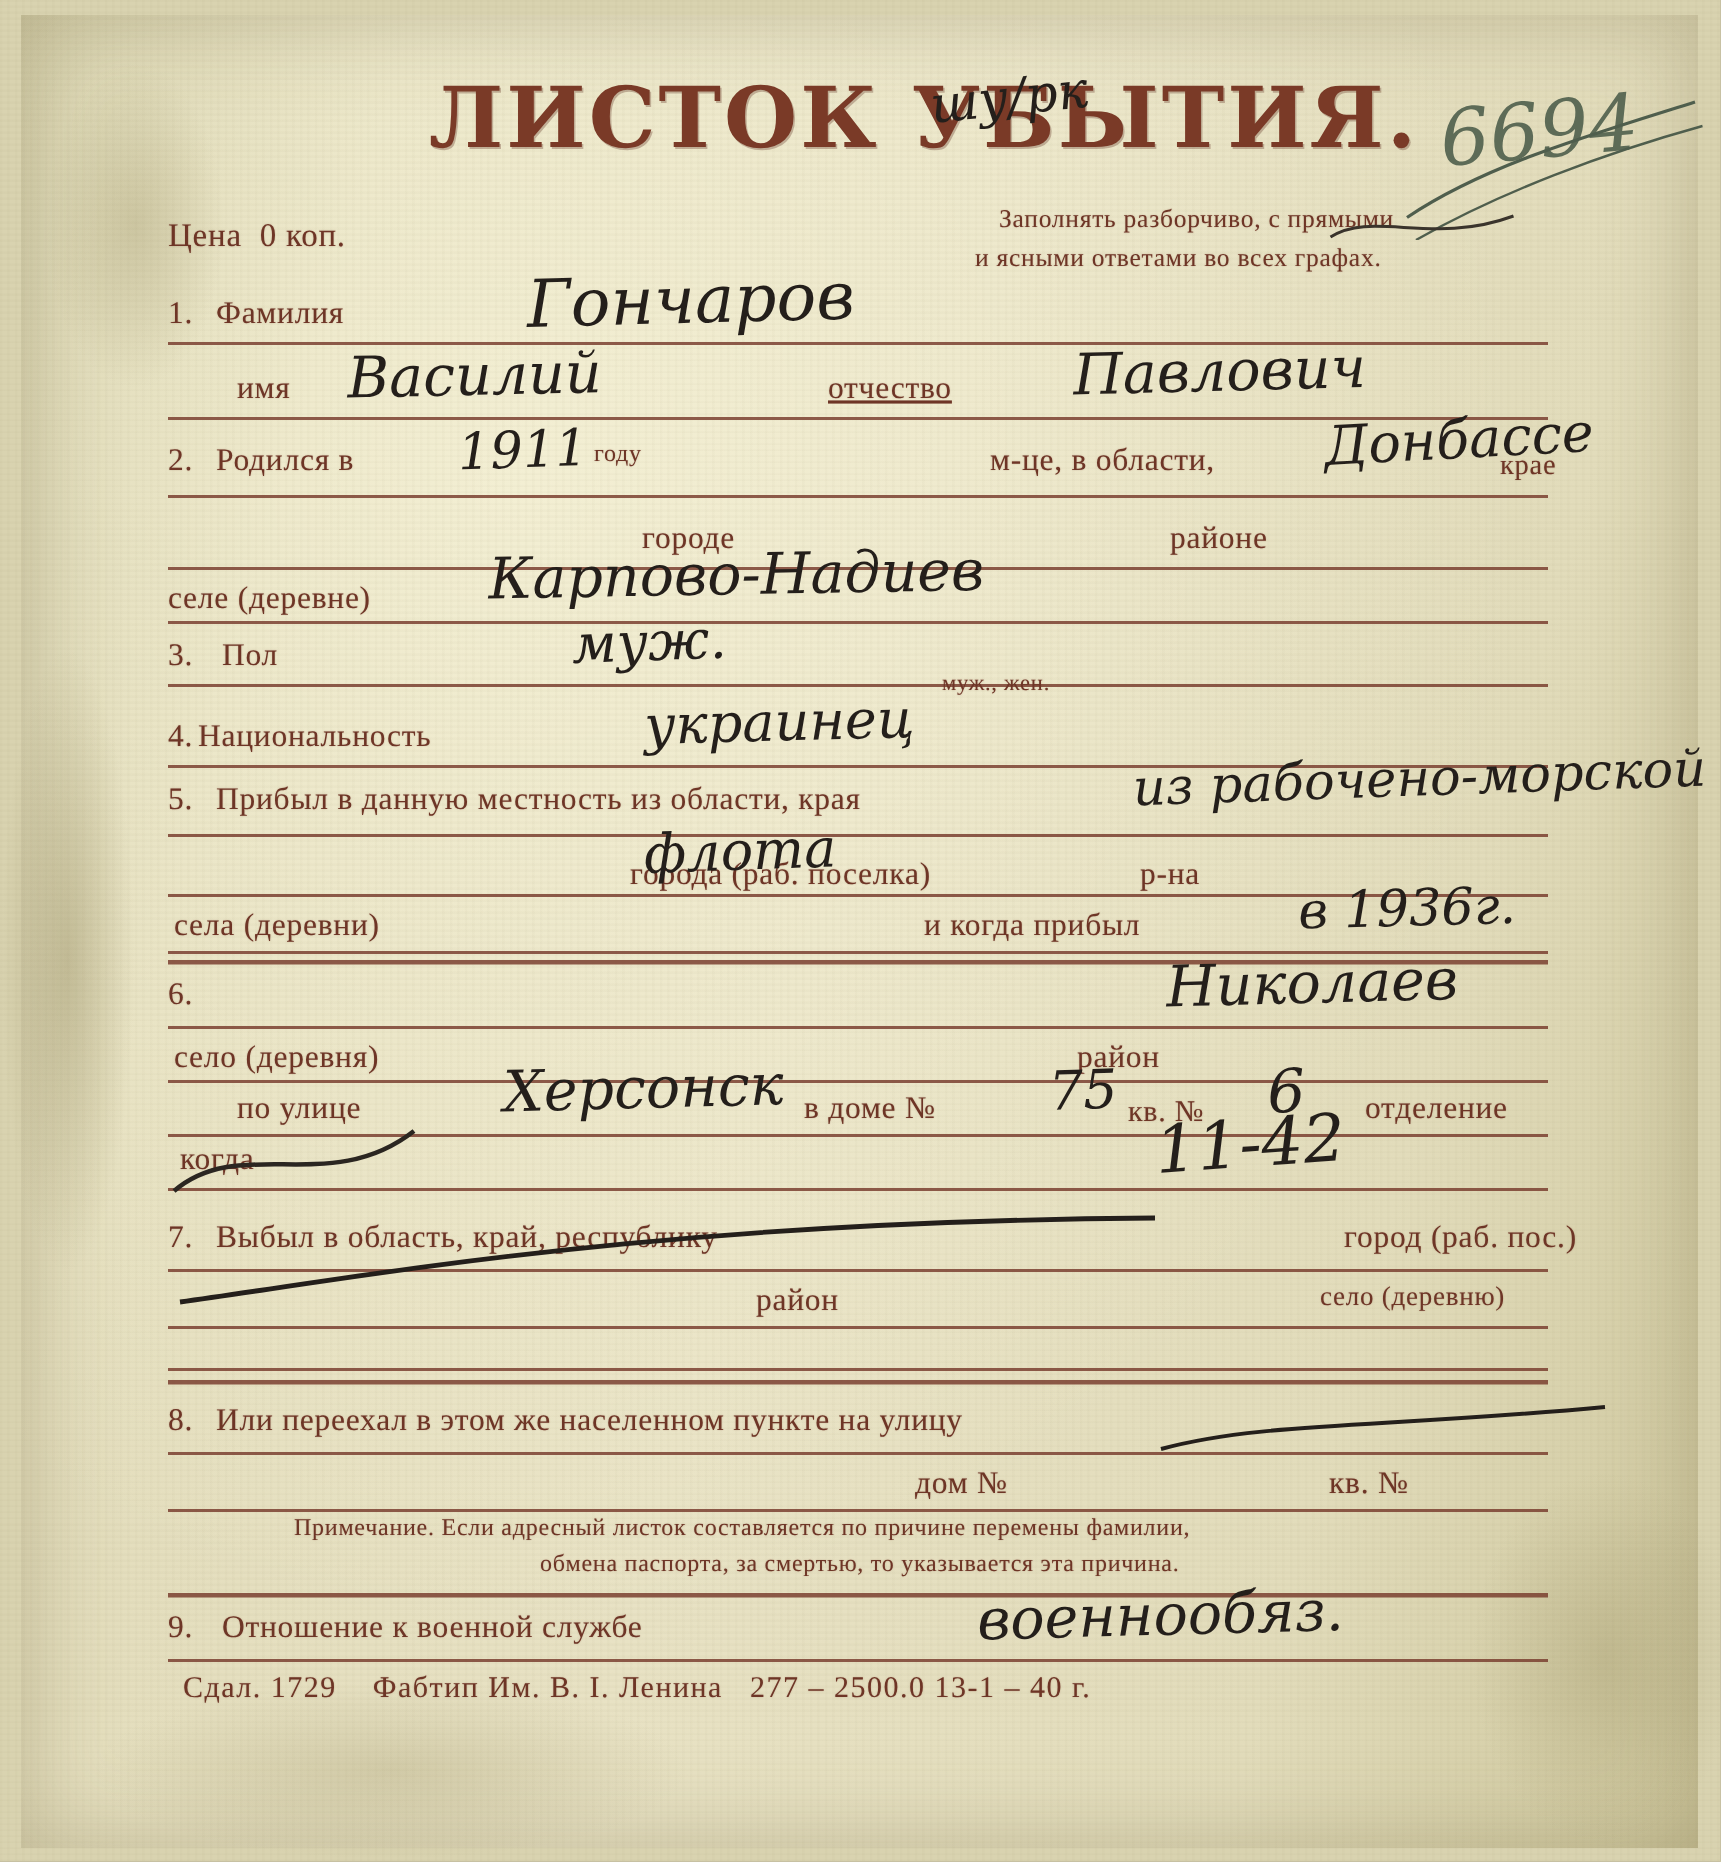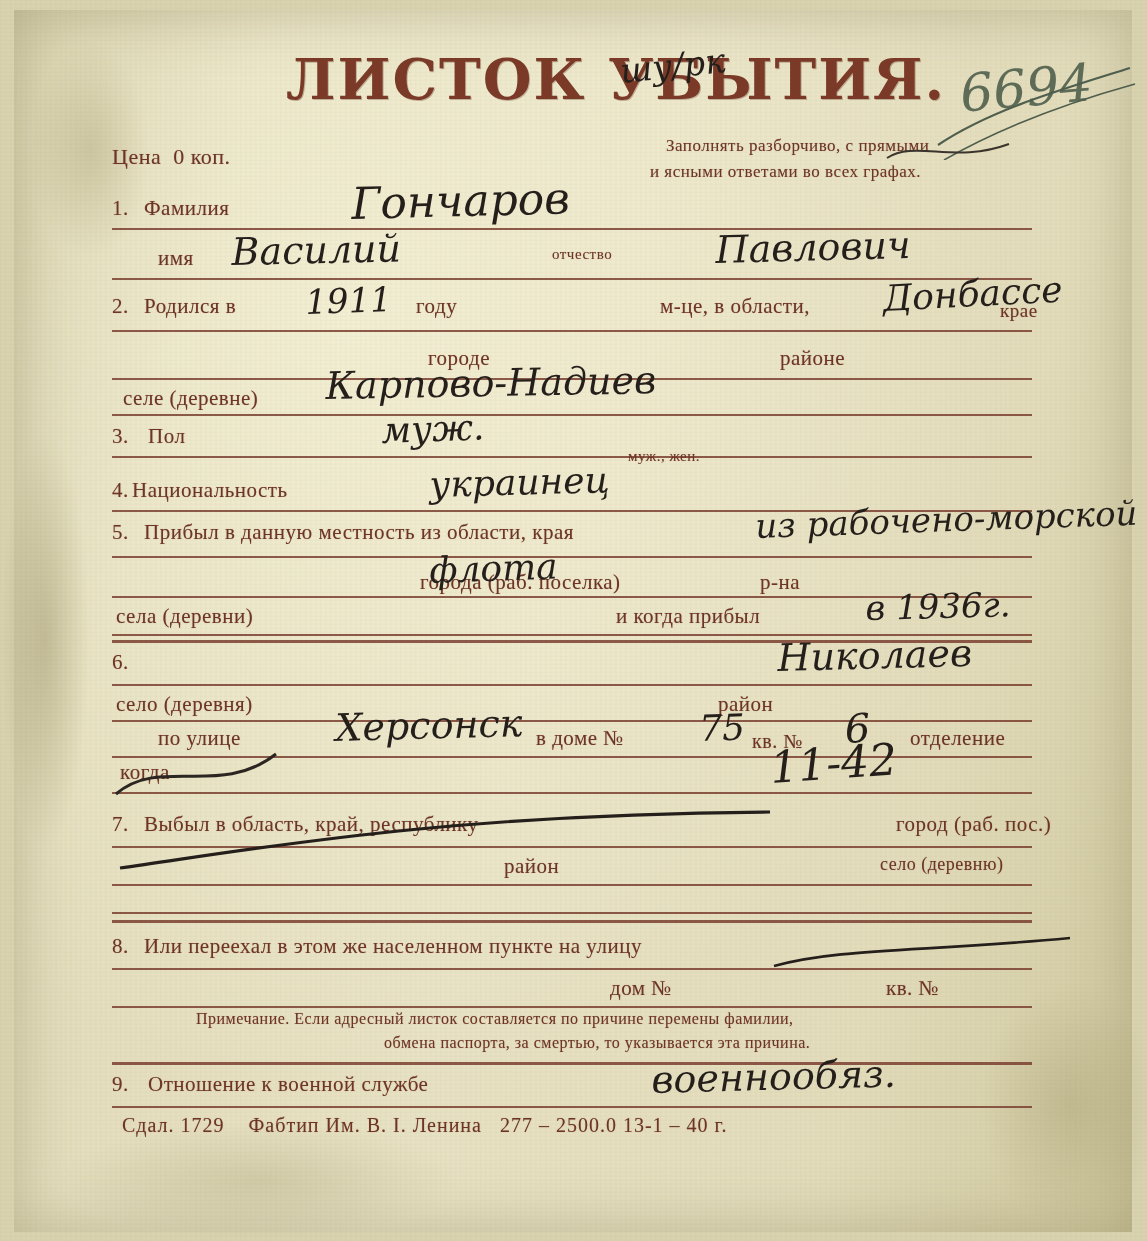--- a/index.html
+++ b/index.html
@@ -111,39 +111,39 @@
   <svg class="scribble" style="left:885px;top:134px;width:130px;height:40px;">
     <path d="M2,24 C30,6 70,30 124,10" stroke="#3a342c" stroke-width="2" fill="none"></path>
   </svg>
 
   <div class="pr" style="left:112px;top:196px;font-size:21px;">1.</div>
   <div class="pr" style="left:144px;top:196px;font-size:21px;">Фамилия</div>
   <div class="rule" style="left:112px;top:228px;width:920px;"></div>
   <div class="hw dark" style="left:352px;top:178px;font-size:44px;transform:rotate(-1.5deg);">Гончаров</div>
 
   <div class="pr" style="left:158px;top:246px;font-size:21px;">имя</div>
-  <div class="pr" style="left:552px;top:246px;font-size:15px;">отчество</div>
+  <div class="pr" style="left:552px;top:246px;font-size:21px;text-decoration:underline;">отчество</div>
   <div class="rule" style="left:112px;top:278px;width:920px;"></div>
   <div class="hw dark" style="left:232px;top:230px;font-size:38px;transform:rotate(-1.2deg);">Василий</div>
   <div class="hw dark" style="left:716px;top:228px;font-size:38px;transform:rotate(-1.5deg);">Павлович</div>
 
   <div class="pr" style="left:112px;top:294px;font-size:21px;">2.</div>
   <div class="pr" style="left:144px;top:294px;font-size:21px;">Родился в</div>
-  <div class="pr" style="left:416px;top:294px;font-size:21px;">году</div>
+  <div class="pr" style="left:396px;top:294px;font-size:16px;">году</div>
   <div class="pr" style="left:660px;top:294px;font-size:21px;">м-це, в области,</div>
   <div class="pr" style="left:1000px;top:300px;font-size:19px;">крае</div>
   <div class="rule" style="left:112px;top:330px;width:920px;"></div>
   <div class="hw dark" style="left:306px;top:282px;font-size:34px;transform:rotate(-2deg);">1911</div>
   <div class="hw dark" style="left:884px;top:278px;font-size:36px;transform:rotate(-3deg);">Донбассе</div>
 
   <div class="pr" style="left:428px;top:346px;font-size:21px;">городе</div>
   <div class="pr" style="left:780px;top:346px;font-size:21px;">районе</div>
   <div class="rule" style="left:112px;top:378px;width:920px;"></div>
 
-  <div class="pr" style="left:123px;top:386px;font-size:21px;">селе (деревне)</div>
+  <div class="pr" style="left:112px;top:386px;font-size:21px;">селе (деревне)</div>
   <div class="rule" style="left:112px;top:414px;width:920px;"></div>
   <div class="hw dark" style="left:326px;top:364px;font-size:38px;transform:rotate(-1deg);">Карпово-Надиев</div>
 
   <div class="pr" style="left:112px;top:424px;font-size:21px;">3.</div>
   <div class="pr" style="left:148px;top:424px;font-size:21px;">Пол</div>
   <div class="rule" style="left:112px;top:456px;width:920px;"></div>
   <div class="hw dark" style="left:382px;top:410px;font-size:36px;transform:rotate(-2deg);">муж.</div>
   <div class="pr tiny" style="left:628px;top:448px;">муж., жен.</div>
 
   <div class="pr" style="left:112px;top:478px;font-size:21px;">4.</div>
@@ -211,21 +211,21 @@
   <div class="rule" style="left:112px;top:968px;width:920px;"></div>
   <svg class="scribble" style="left:770px;top:930px;width:320px;height:50px;">
     <path d="M4,36 C70,18 150,22 300,8" stroke="#241f1b" stroke-width="2.6" fill="none"></path>
   </svg>
 
   <div class="pr" style="left:610px;top:976px;font-size:21px;">дом №</div>
   <div class="pr" style="left:886px;top:976px;font-size:21px;">кв. №</div>
   <div class="rule" style="left:112px;top:1006px;width:920px;"></div>
 
   <div class="pr note" style="left:196px;top:1010px;">Примечание. Если адресный листок составляется по причине перемены фамилии,</div>
-  <div class="pr note" style="left:360px;top:1034px;margin-left:24px;">обмена паспорта, за смертью, то указывается эта причина.</div>
+  <div class="pr note" style="left:360px;top:1034px;">обмена паспорта, за смертью, то указывается эта причина.</div>
   <div class="rule thick" style="left:112px;top:1062px;width:920px;"></div>
 
   <div class="pr" style="left:112px;top:1072px;font-size:21px;">9.</div>
   <div class="pr" style="left:148px;top:1072px;font-size:21px;">Отношение к военной службе</div>
   <div class="rule" style="left:112px;top:1106px;width:920px;"></div>
   <div class="hw dark" style="left:652px;top:1058px;font-size:38px;transform:rotate(-1.5deg);">военнообяз.</div>
 
   <div class="pr" style="left:122px;top:1114px;font-size:20px;letter-spacing:1px;">Сдал. 1729    Фабтип Им. В. І. Ленина   277 – 2500.0 13-1 – 40 г.</div>
 </div>
 

